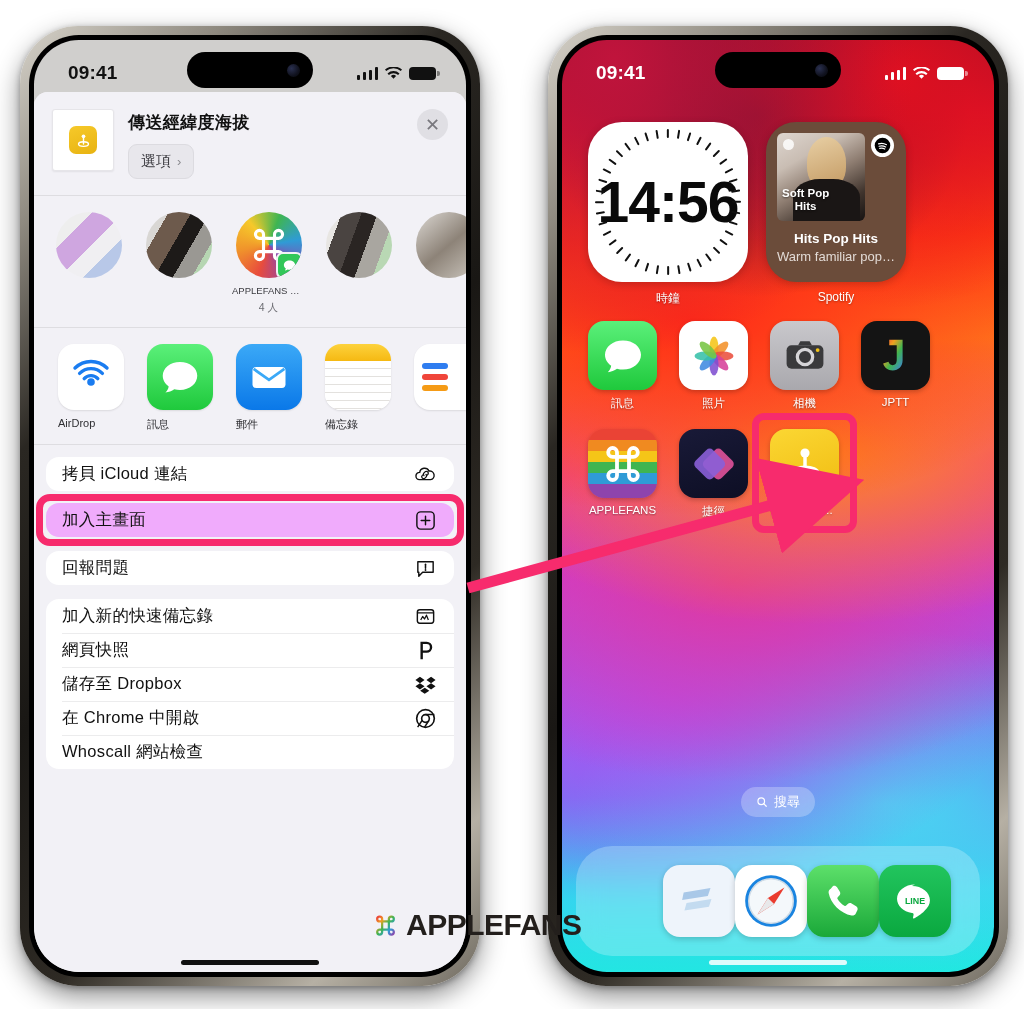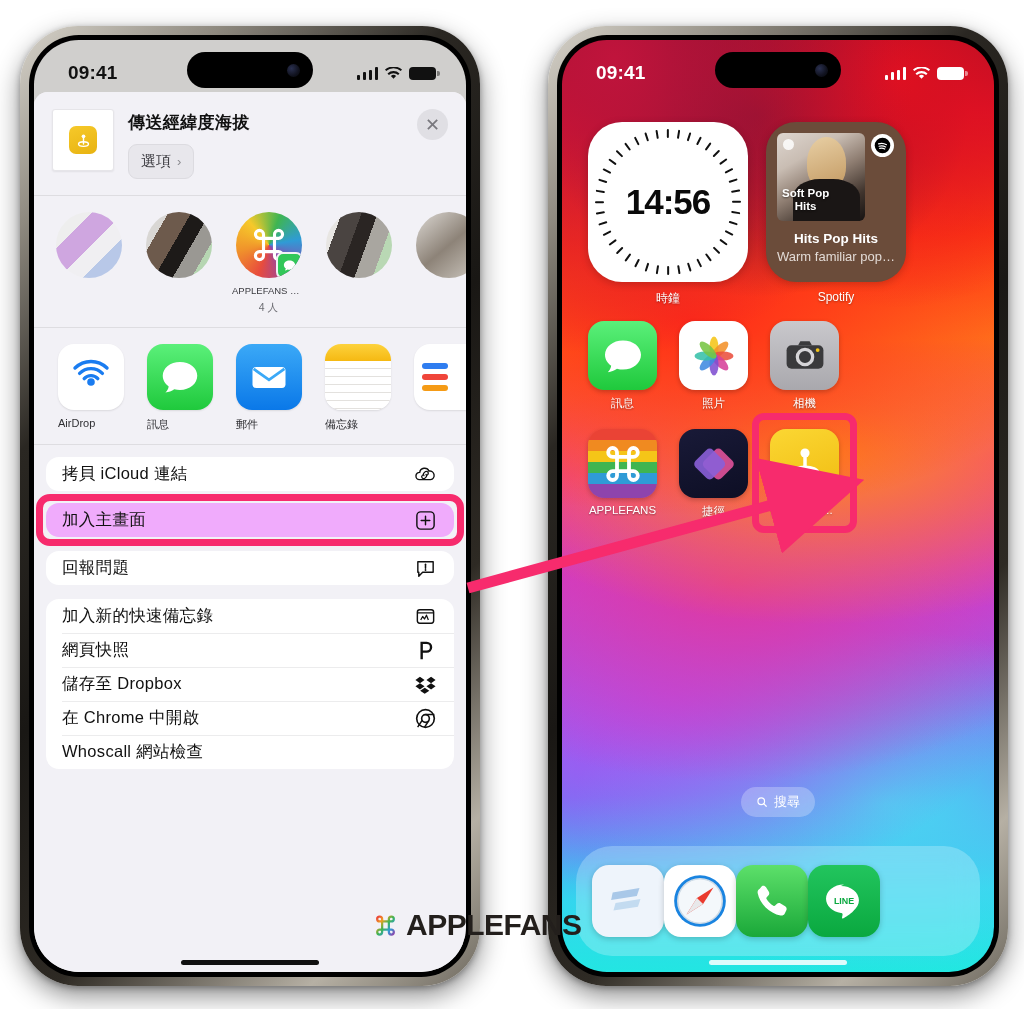--- a/index.html
+++ b/index.html
@@ -173,21 +173,21 @@
   .widgets { display:flex; gap:18px; padding:22px 26px 0 26px; }
   .w-item { text-align:center; }
   .w-label { margin-top:8px; font-size:12px; color:#fff; text-shadow:0 1px 2px rgba(0,0,0,.35); }
 
   .clock-w {
     width:160px; height:160px; border-radius:34px; background:#fff;
     position:relative; display:flex; align-items:center; justify-content:center;
     box-shadow:0 2px 8px rgba(0,0,0,.2);
   }
   .clock-time { font-family:"Liberation Sans", sans-serif; font-weight:bold;
-                font-size:35px; color:#0a0a0a; letter-spacing:-1px; }
+                font-size:57px; color:#0a0a0a; letter-spacing:-1px; }
   .tick { position:absolute; width:2.3px; height:9px; background:#111;
           left:50%; top:7px; transform-origin:50% 73px; border-radius:1px; }
 
   .spotify-w {
     width:140px; height:160px; border-radius:30px;
     background:#6b4c3a; padding:11px;
     box-shadow:0 2px 8px rgba(0,0,0,.2); position:relative;
   }
   .sp-art {
     width:88px; height:88px; border-radius:6px; position:relative; overflow:hidden;
@@ -222,21 +222,21 @@
 
   .search-pill {
     position:absolute; left:50%; bottom:155px; transform:translateX(-50%);
     display:flex; align-items:center; gap:6px;
     background:rgba(255,255,255,.26); border-radius:17px; padding:6px 15px;
     color:#fff; font-size:13px; backdrop-filter:blur(6px);
   }
   .dock {
     position:absolute; left:14px; right:14px; bottom:16px; height:110px;
     border-radius:36px; background:rgba(255,255,255,.24);
-    display:flex; align-items:center; justify-content:flex-start; padding:0 16px;
+    display:flex; align-items:center; justify-content:flex-end; padding:0 29px;
     backdrop-filter:blur(14px);
   }
   .dock-ic { width:72px; height:72px; border-radius:17px;
              display:flex; align-items:center; justify-content:center; overflow:hidden;
              box-shadow:0 2px 6px rgba(0,0,0,.2); }
   .home-ind { position:absolute; left:50%; bottom:7px; transform:translateX(-50%);
               width:138px; height:5px; border-radius:3px; background:rgba(255,255,255,.85); }
   .home-ind-dark { background:#111; }
 
   
@@ -600,20 +600,36 @@
             <div class="ha-ic" style="background:linear-gradient(180deg,#c9c8cc,#a9a8ad);">
               <svg width="46" height="46" viewBox="0 0 24 24">
                 <rect x="2.4" y="6.4" width="19.2" height="12.2" rx="2.6" fill="#3a3a3c"></rect>
                 <path d="M8.4 6.4 9.6 4.3h4.8l1.2 2.1z" fill="#3a3a3c"></path>
                 <circle cx="12" cy="12.5" r="4" fill="none" stroke="#d6d5d8" stroke-width="1.7"></circle>
                 <circle cx="18.6" cy="8.9" r="1" fill="#f5c518"></circle>
               </svg>
             </div>
             <div class="ha-lbl">相機</div>
           </div>
+          <div class="ha">
+            <div class="ha-ic" style="background:#141414;">
+              <svg width="44" height="44" viewBox="0 0 24 24">
+                <defs>
+                    <linearGradient id="jg" x1="0" y1="0" x2="1" y2="1">
+                  <stop offset="0%" stop-color="#ea3b3b"></stop>
+                      <stop offset="30%" stop-color="#f0a020"></stop>
+                  <stop offset="60%" stop-color="#3fb551"></stop>
+                      <stop offset="100%" stop-color="#3f7fe0"></stop>
+                </linearGradient>
+                  </defs>
+                <path d="M15.6 3.2v11.1c0 3.3-2.3 5.6-5.4 5.6-2.7 0-4.6-1.5-5.2-3.8l2.9-.9c.3 1.1 1.1 1.8 2.2 1.8 1.4 0 2.3-1 2.3-2.7V6.1H8.3V3.2z" fill="url(#jg)"></path>
+              </svg>
+            </div>
+            <div class="ha-lbl">JPTT</div>
+          </div>
         </div>
 
         <div class="grid" style="padding-top:18px;">
           <div class="ha">
             <div class="ha-ic" style="background:linear-gradient(180deg,#ea4335 0 16%,#f08a20 16% 32%,#f5c518 32% 48%,#3fb551 48% 64%,#2f9bd6 64% 80%,#8e44ad 80% 100%);">
               <svg width="48" height="48" viewBox="0 0 24 24">
                 <path d="M9 6.2a2.2 2.2 0 1 0-2.2 2.2H9v7.2H6.8A2.2 2.2 0 1 0 9 17.8v-2.2h6v2.2a2.2 2.2 0 1 0 2.2-2.2H15V8.4h2.2A2.2 2.2 0 1 0 15 6.2v2.2H9z" fill="none" stroke="#fff" stroke-width="1.9" stroke-linejoin="round"></path>
               </svg>
             </div>
             <div class="ha-lbl">APPLEFANS</div>

